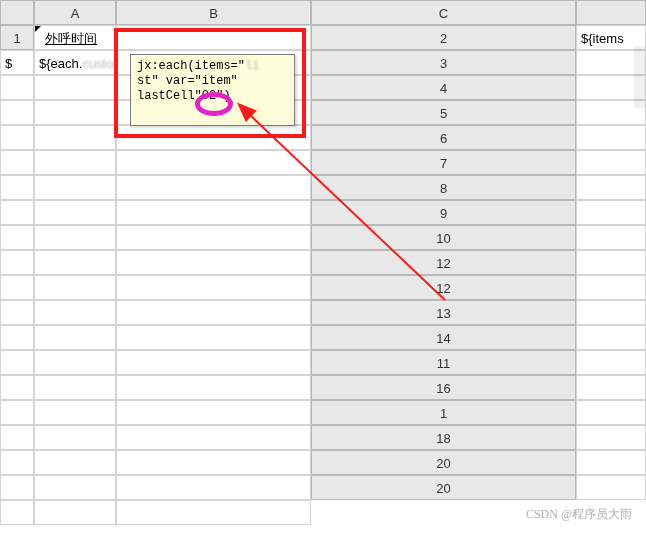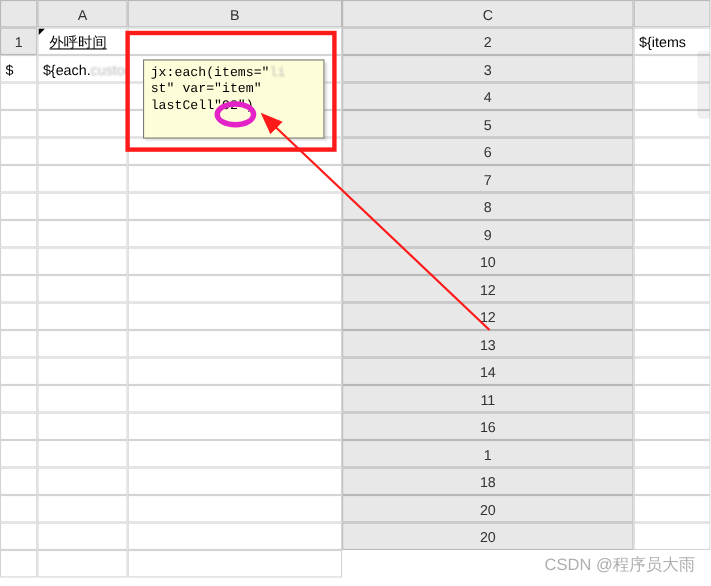--- a/index.html
+++ b/index.html
@@ -100,23 +100,23 @@
       left: 0;
       width: 0;
       height: 0;
       border-left: 6px solid #000;
       border-bottom: 6px solid transparent;
     }
     .watermark {
       position: absolute;
       right: 14px;
       bottom: 10px;
-      font-size: 15px;
+      font-size: 12px;
       color: rgba(140,140,140,0.7);
-      font-family: Liberation Sans, sans-serif;
+      font-family: Liberation Serif, serif;
       z-index: 20;
     }
     .right-shadow {
       position: absolute;
       right: 0;
       top: 46px;
       width: 12px;
       height: 62px;
       background: rgba(0,0,0,0.06);
       border-radius: 3px;

